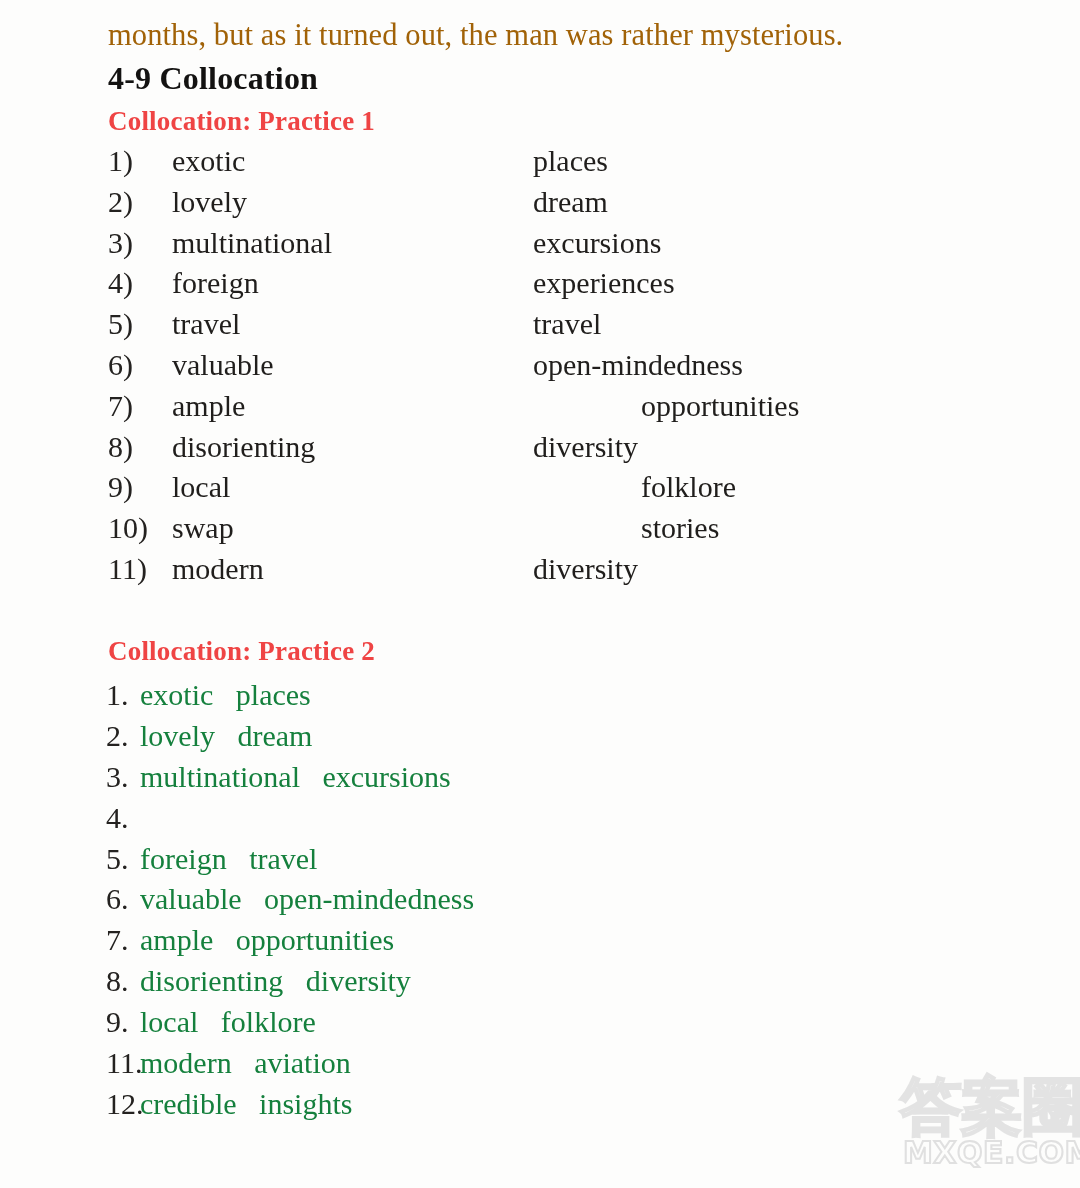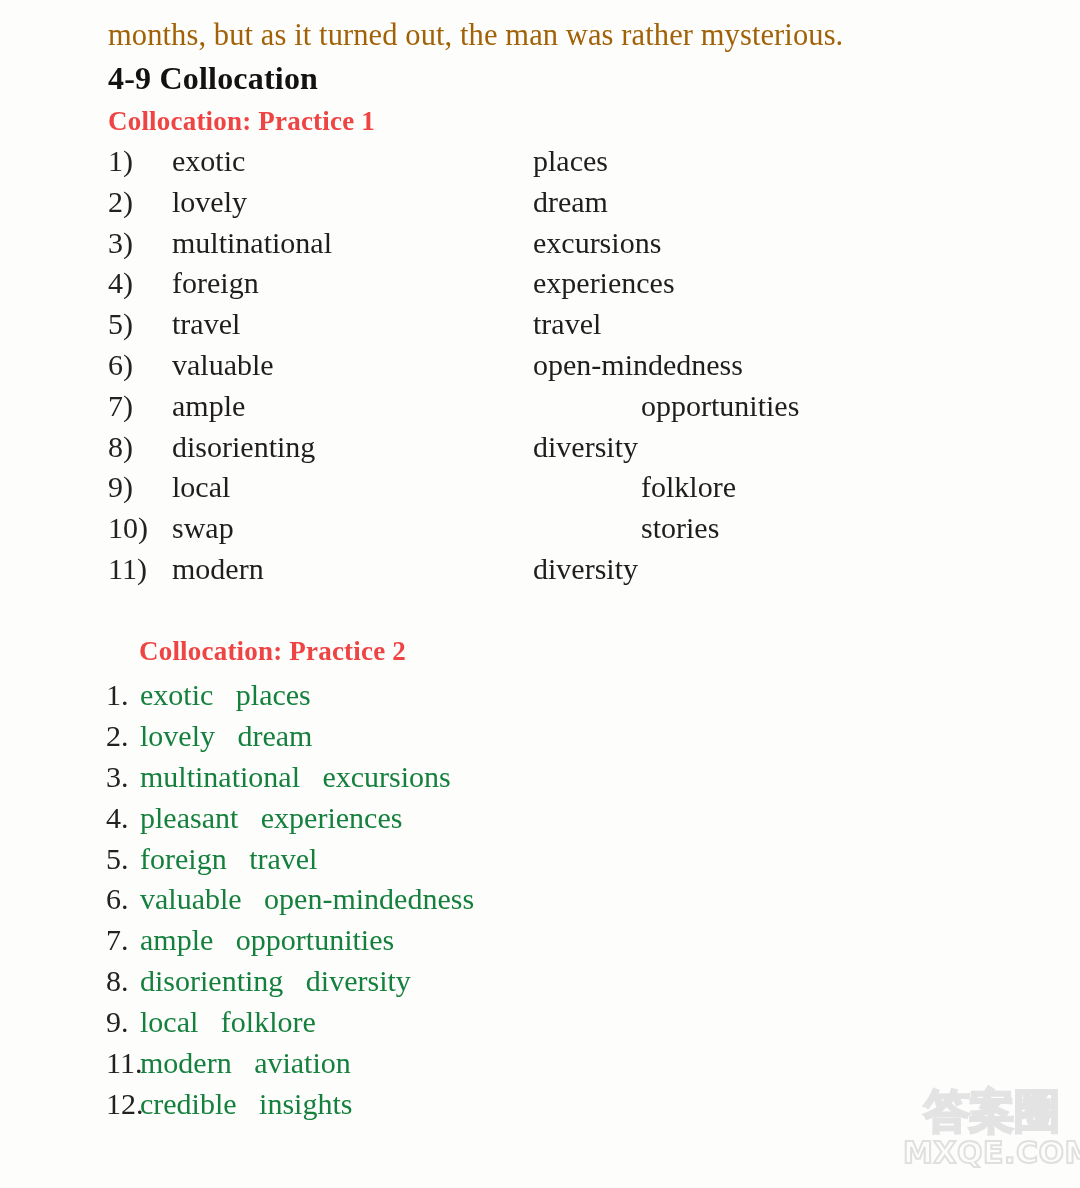--- a/index.html
+++ b/index.html
@@ -54,21 +54,21 @@
     position: absolute;
     white-space: pre;
     font-weight: bold;
     font-size: 27px;
     line-height: 1;
     color: #ef4444;
     letter-spacing: 0.2px;
   }
   #section-heading { left: 108px; top: 62px; }
   #practice1-heading { left: 108px; top: 108px; }
-  #practice2-heading { left: 108px; top: 638px; margin-left: 31px; }
+  #practice2-heading { left: 108px; top: 638px; }
 
   
   #practice1-list {
     position: absolute;
     left: 0;
     top: 146px;
     width: 1080px;
   }
   .p1-row {
     position: relative;
@@ -147,22 +147,22 @@
   }
   #watermark-cn {
     position: absolute;
     left: 0;
     top: 0;
     width: 177px;
     height: 58px;
     display: flex;
     align-items: center;
     justify-content: center;
-    font-family: Liberation Serif, serif;
-    font-size: 46px;
+    font-family: Liberation Mono, monospace;
+    font-size: 62px;
     font-weight: bold;
     line-height: 1;
     color: transparent;
     -webkit-text-stroke: 2.4px #e3e3e3;
     letter-spacing: -1px;
     white-space: pre;
   }
   #watermark-domain {
     position: absolute;
     left: 0;
@@ -258,21 +258,20 @@
       <div class="p2-row">
         <span class="p2-num">2.</span>
         <span class="p2-text">lovely   dream</span>
       </div>
       <div class="p2-row">
         <span class="p2-num">3.</span>
         <span class="p2-text">multinational   excursions</span>
       </div>
       <div class="p2-row">
         <span class="p2-num">4.</span>
-        <span class="p2-text">pleasant   experiences</span>
       </div>
       <div class="p2-row">
         <span class="p2-num">5.</span>
         <span class="p2-text">foreign   travel</span>
       </div>
       <div class="p2-row">
         <span class="p2-num">6.</span>
         <span class="p2-text">valuable   open-mindedness</span>
       </div>
       <div class="p2-row">

